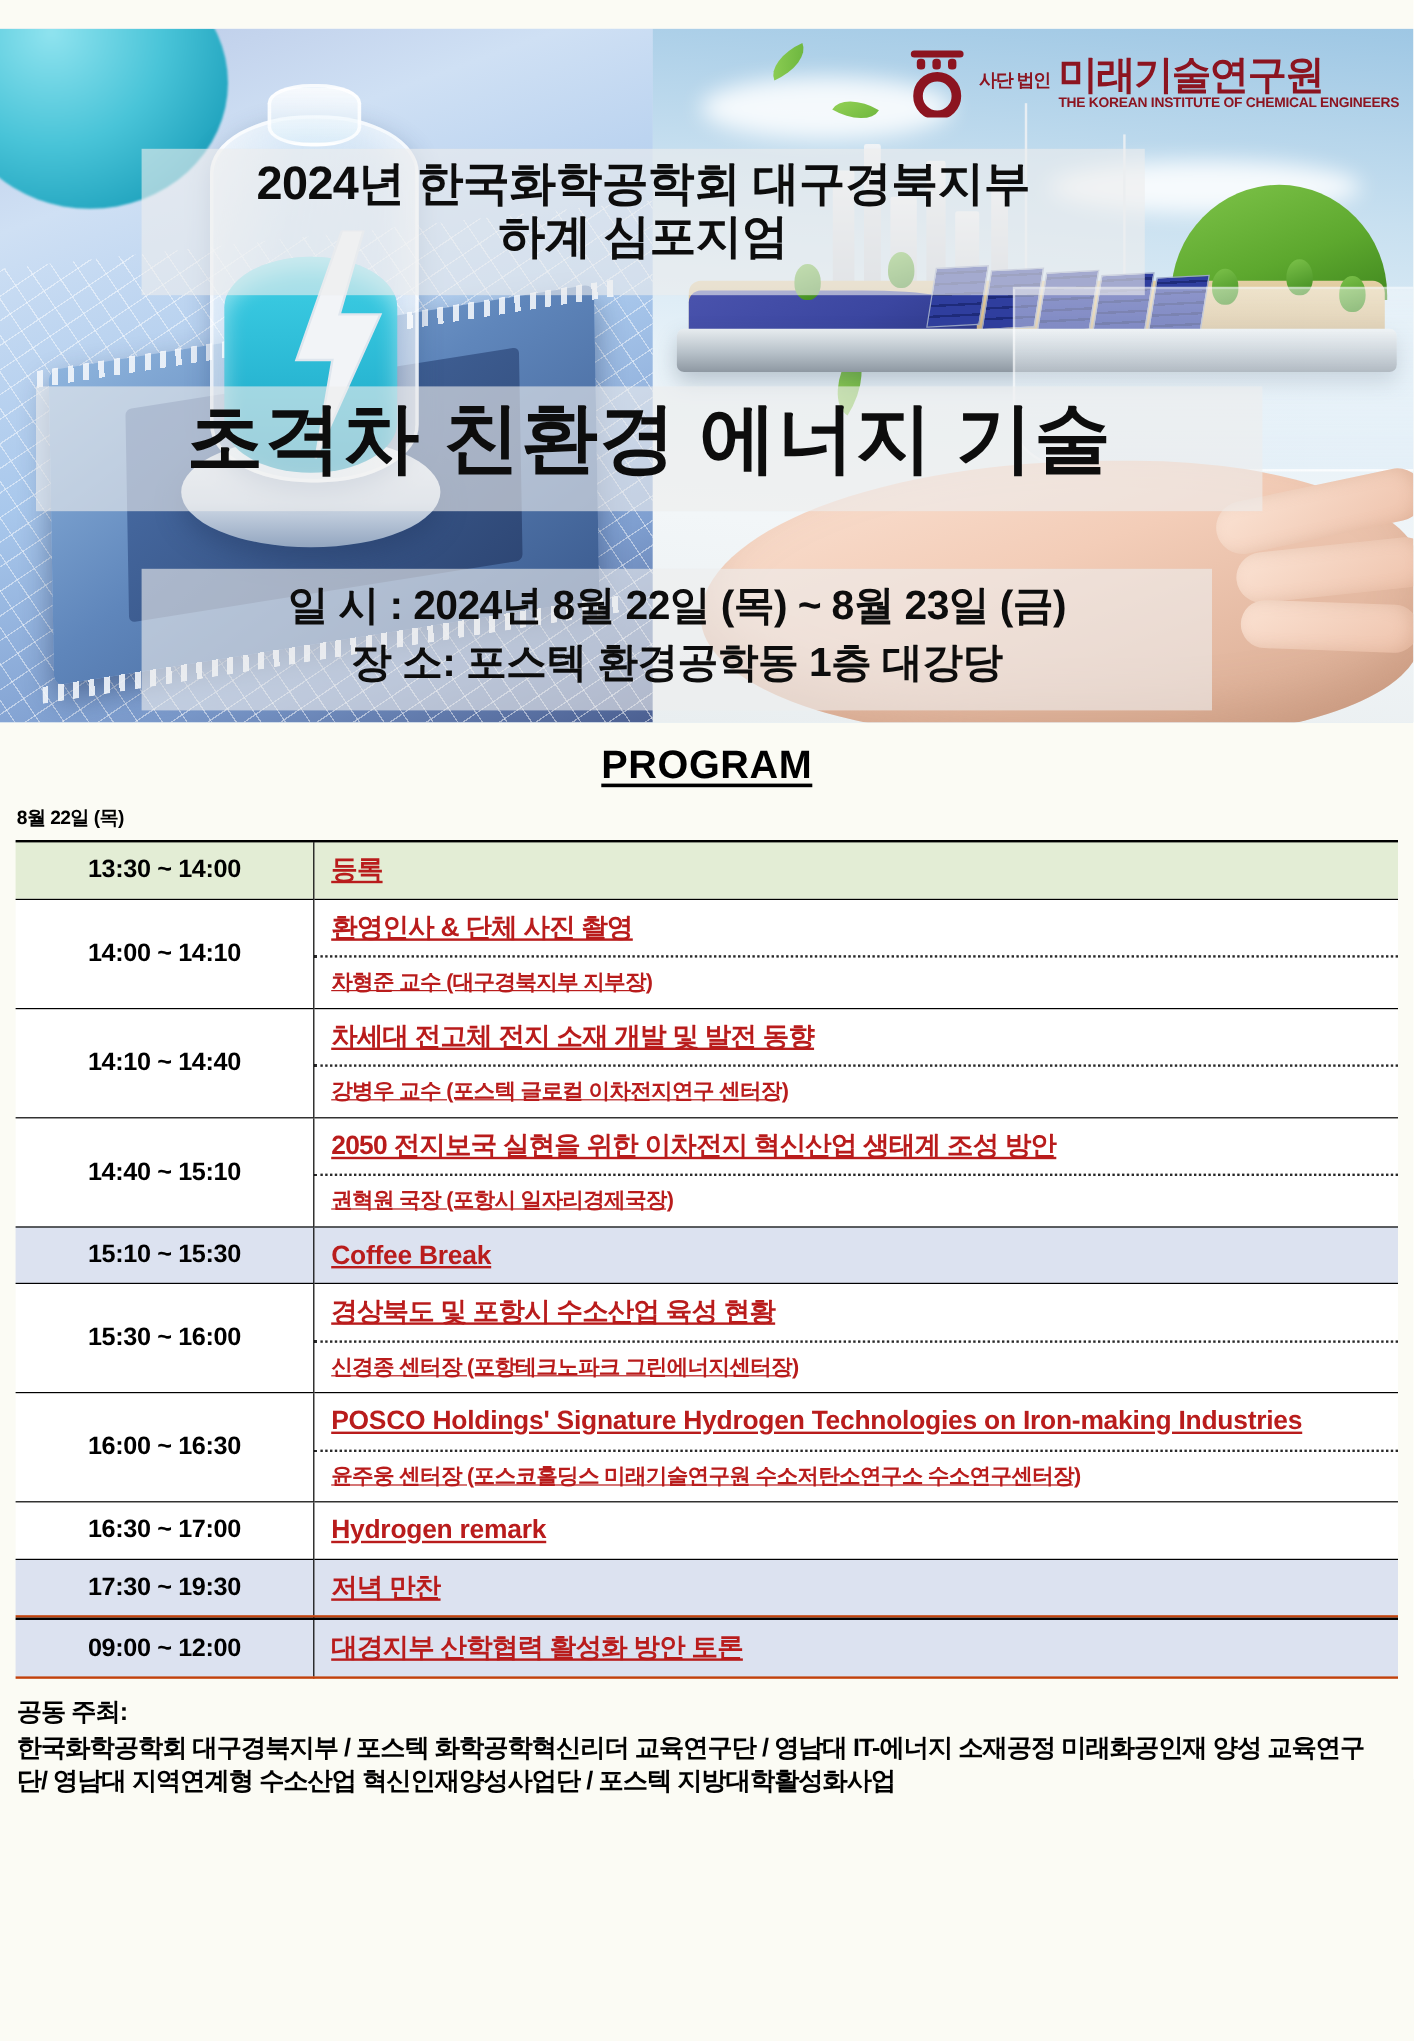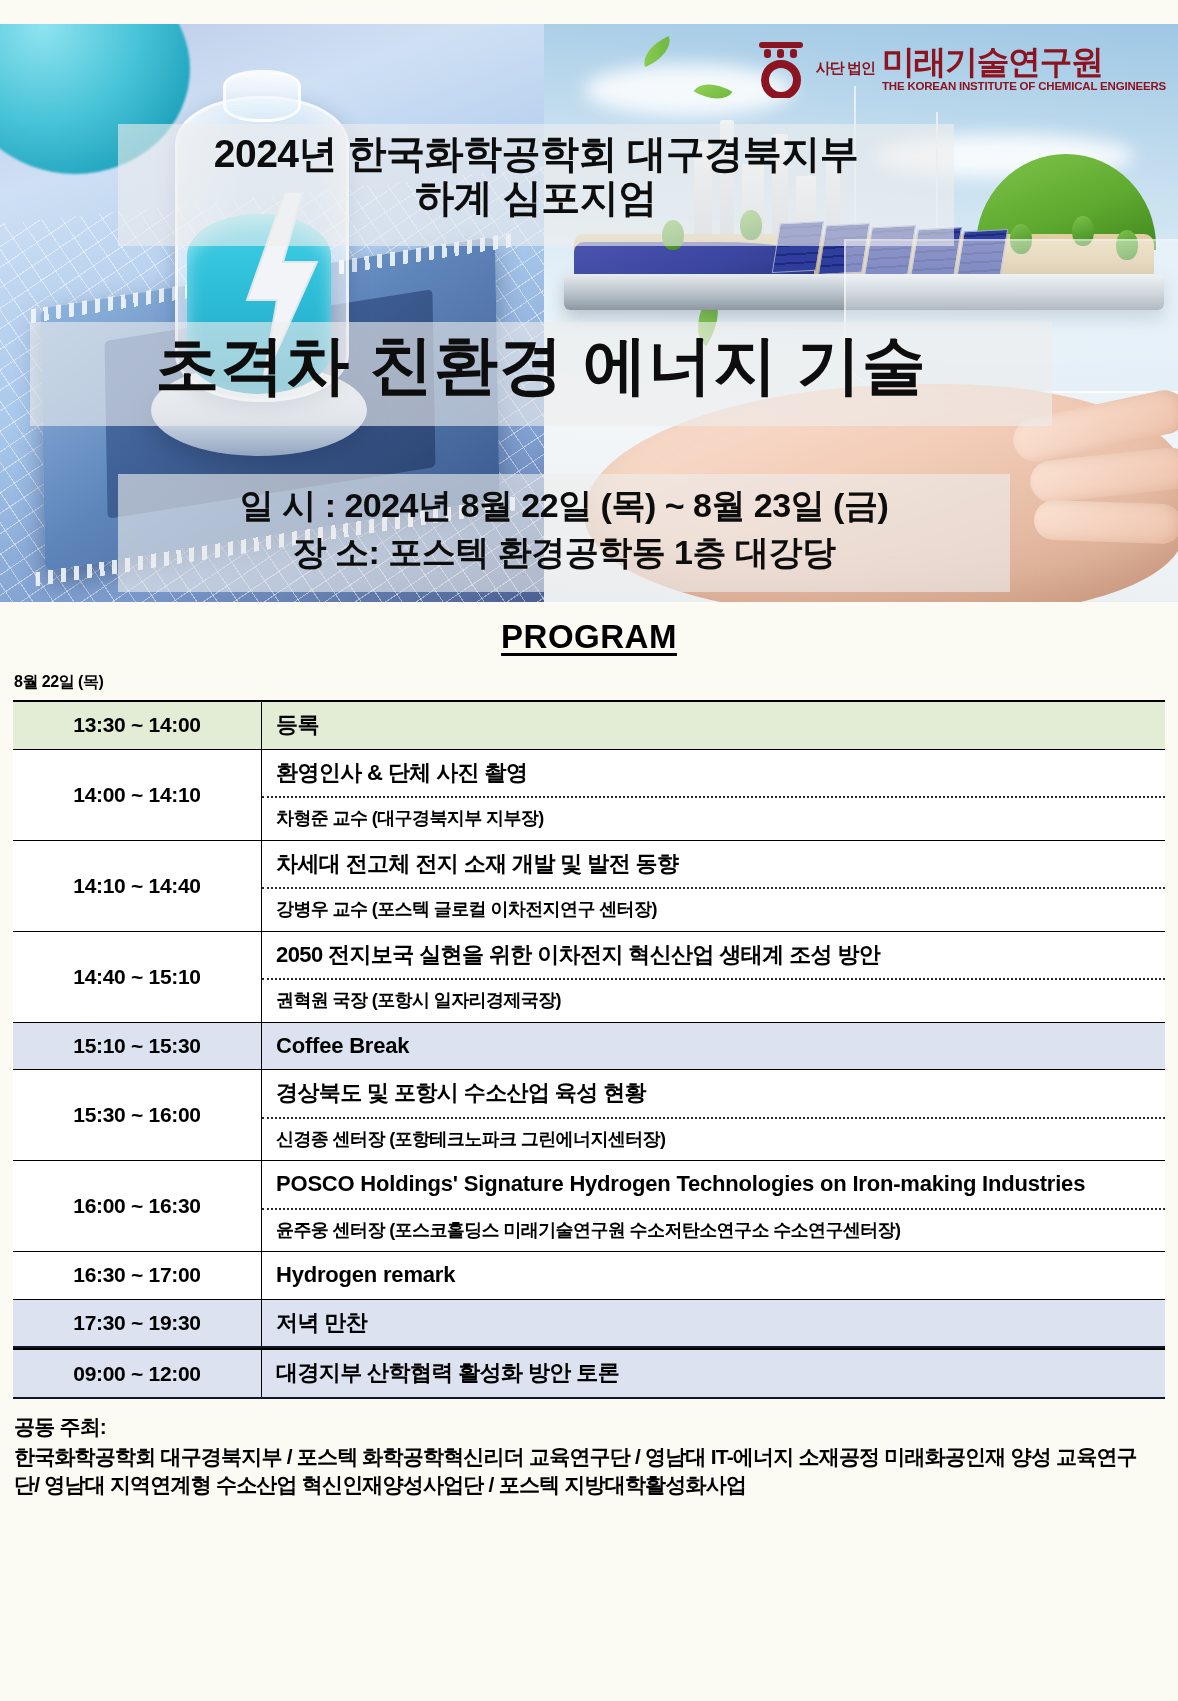--- a/index.html
+++ b/index.html
@@ -310,43 +310,44 @@
     color: #000;
     margin: 16px 0 7px 14px;
     letter-spacing: -.5px;
   }
   table.sched {
     width: 1152px;
     margin: 0 auto;
     border-collapse: collapse;
     table-layout: fixed;
     border-top: 2px solid #000;
-    border-bottom: 2px solid #0f172a;
+    border-bottom: 2px solid #c2410c;
   }
   table.sched tr { border-bottom: 1.5px solid #000; }
   table.sched tr:last-child { border-bottom: none; }
   td.time {
     width: 240px;
     text-align: center;
     vertical-align: middle;
     font-size: 21px;
     font-weight: bold;
     color: #000;
     border-right: 1.5px solid #000;
     padding: 2px 4px;
     letter-spacing: -.3px;
   }
   td.body { padding: 0; vertical-align: middle; }
   .slot {
     font-size: 22px;
     font-weight: bold;
-    color: #000000;
+    color: #b91c1c;
     padding: 9px 12px 9px 14px;
     letter-spacing: -.6px;
     line-height: 1.3;
+    text-decoration: underline;
   }
   .slot.title { border-bottom: 2.5px dotted #2a2a2a; }
   .slot.speaker { font-size: 18px; }
   .slot.en { font-weight: bold; letter-spacing: -.2px; }
   .row-green  { background: #e3edd5; }
   .row-blue   { background: #dce2f0; }
   .row-plain  { background: #ffffff; }
 
   .footer {
     margin: 14px 0 0 14px;

